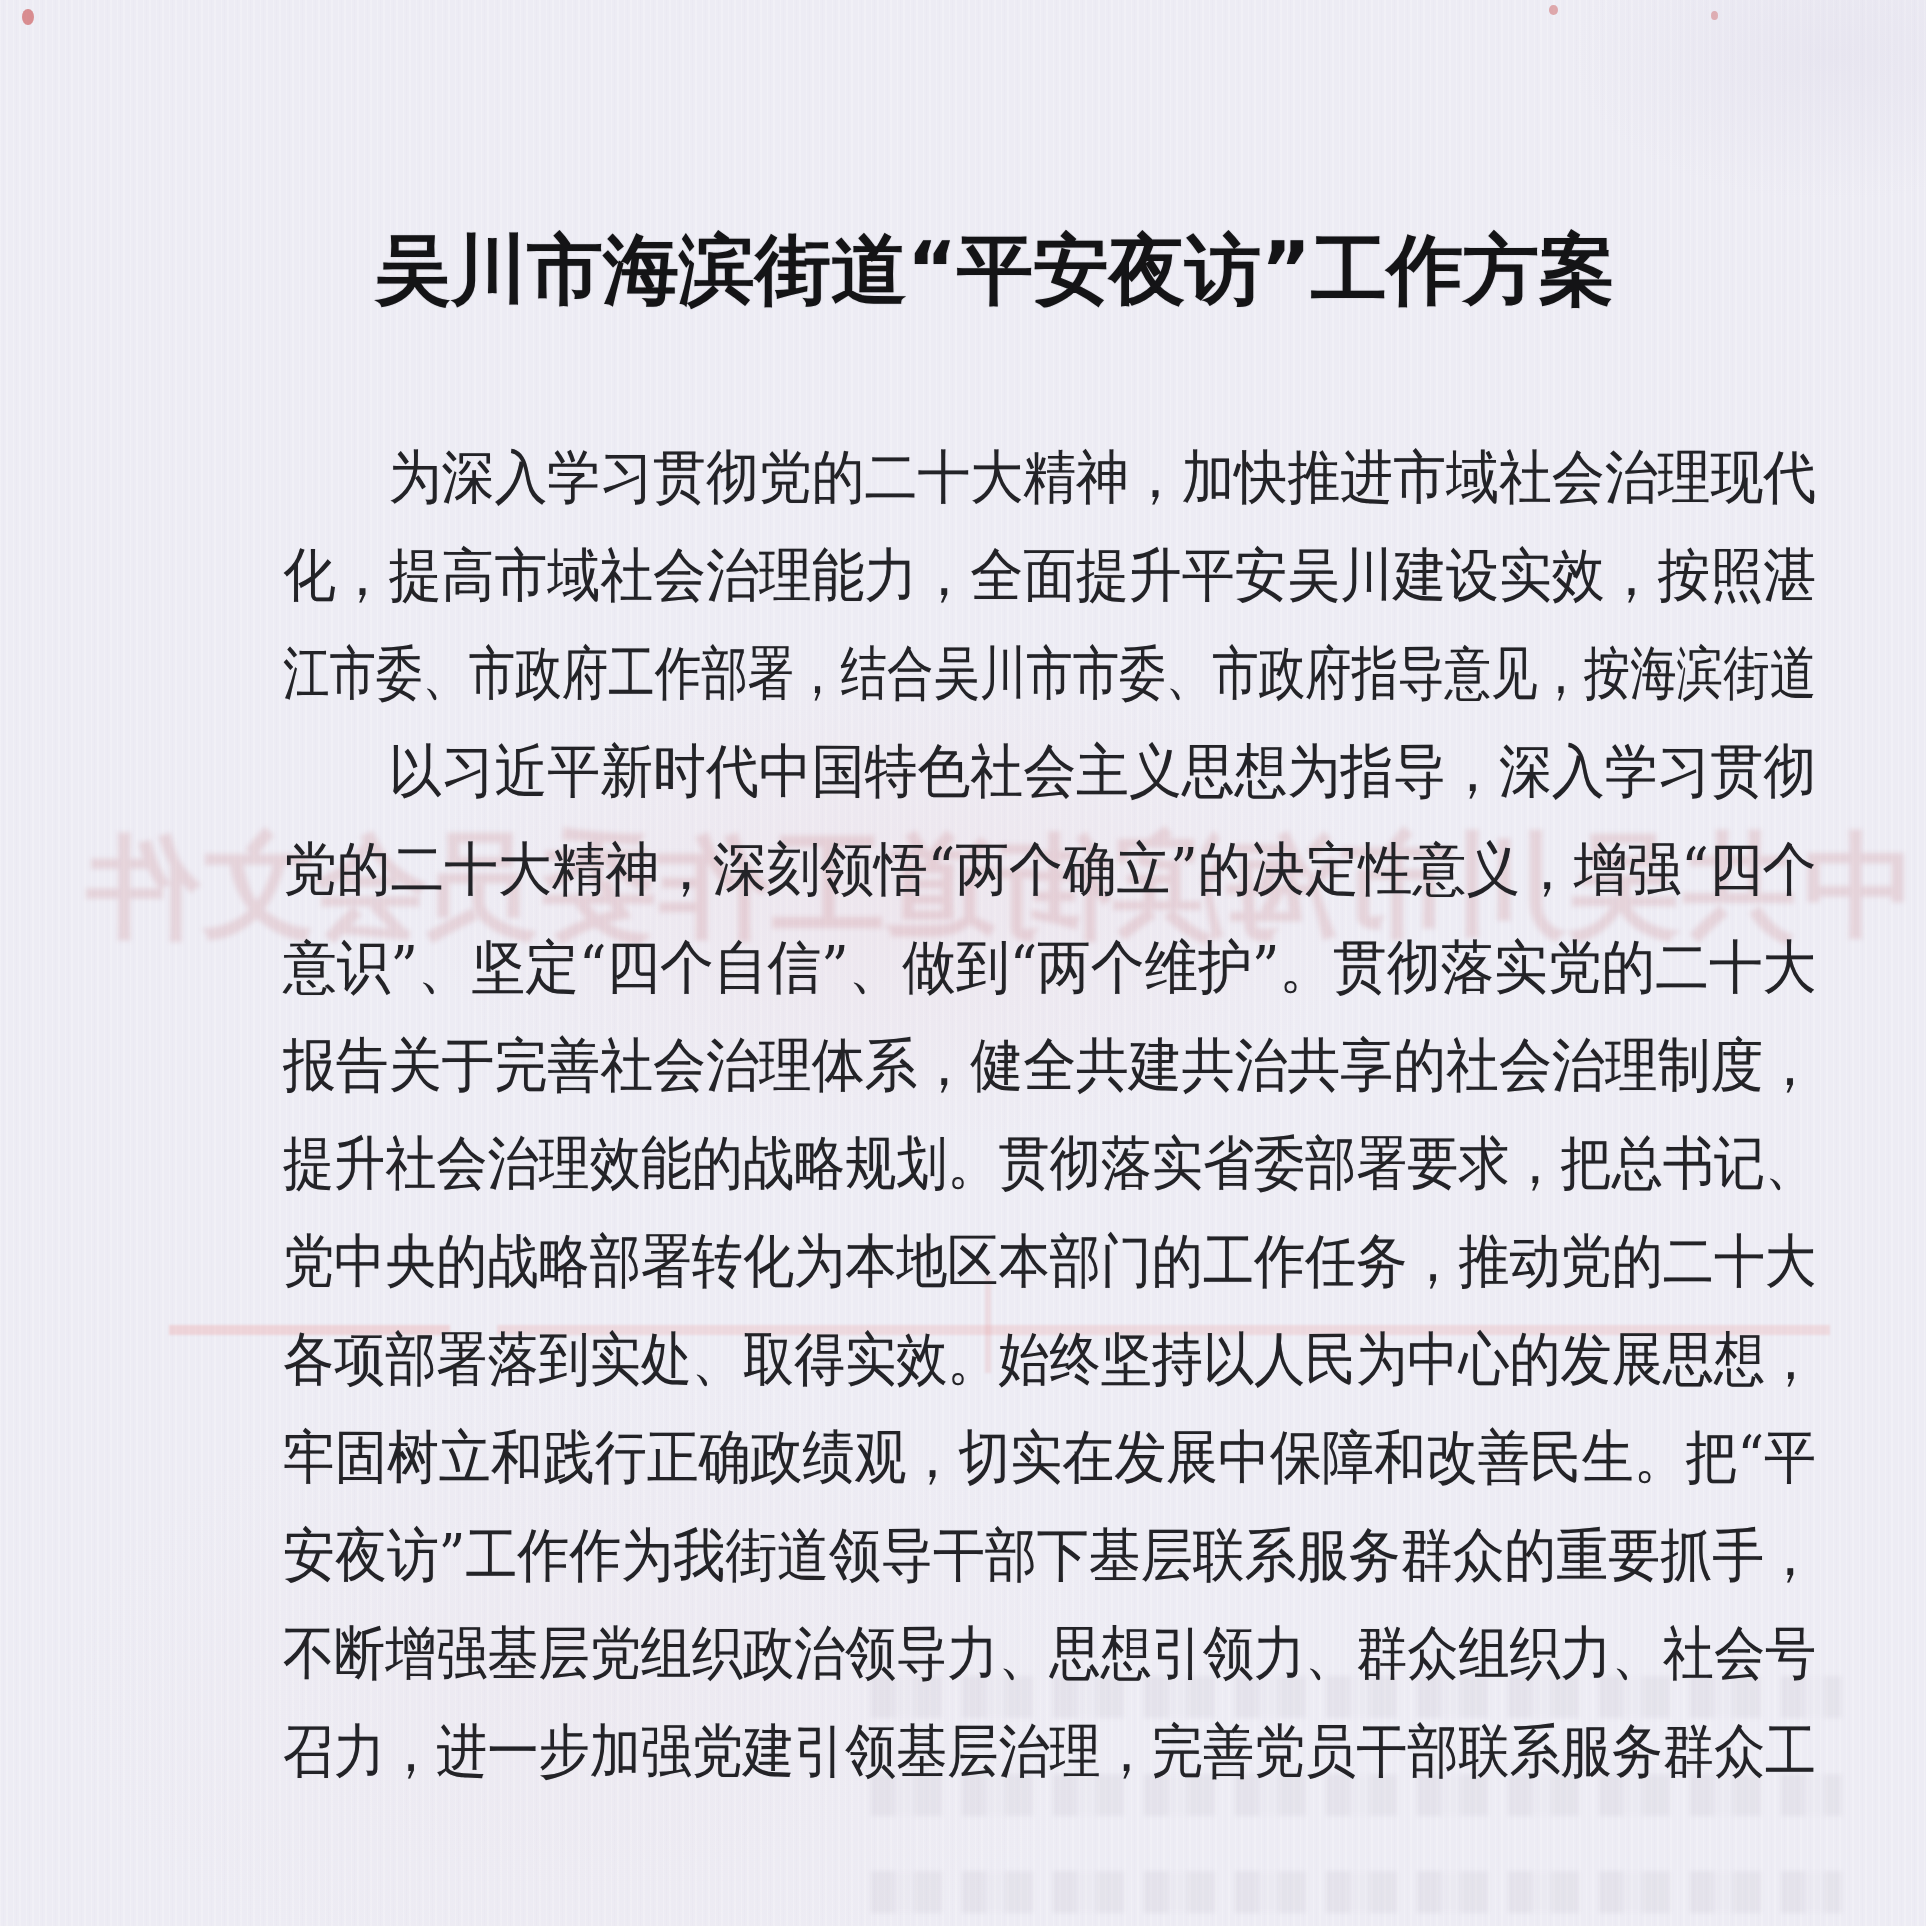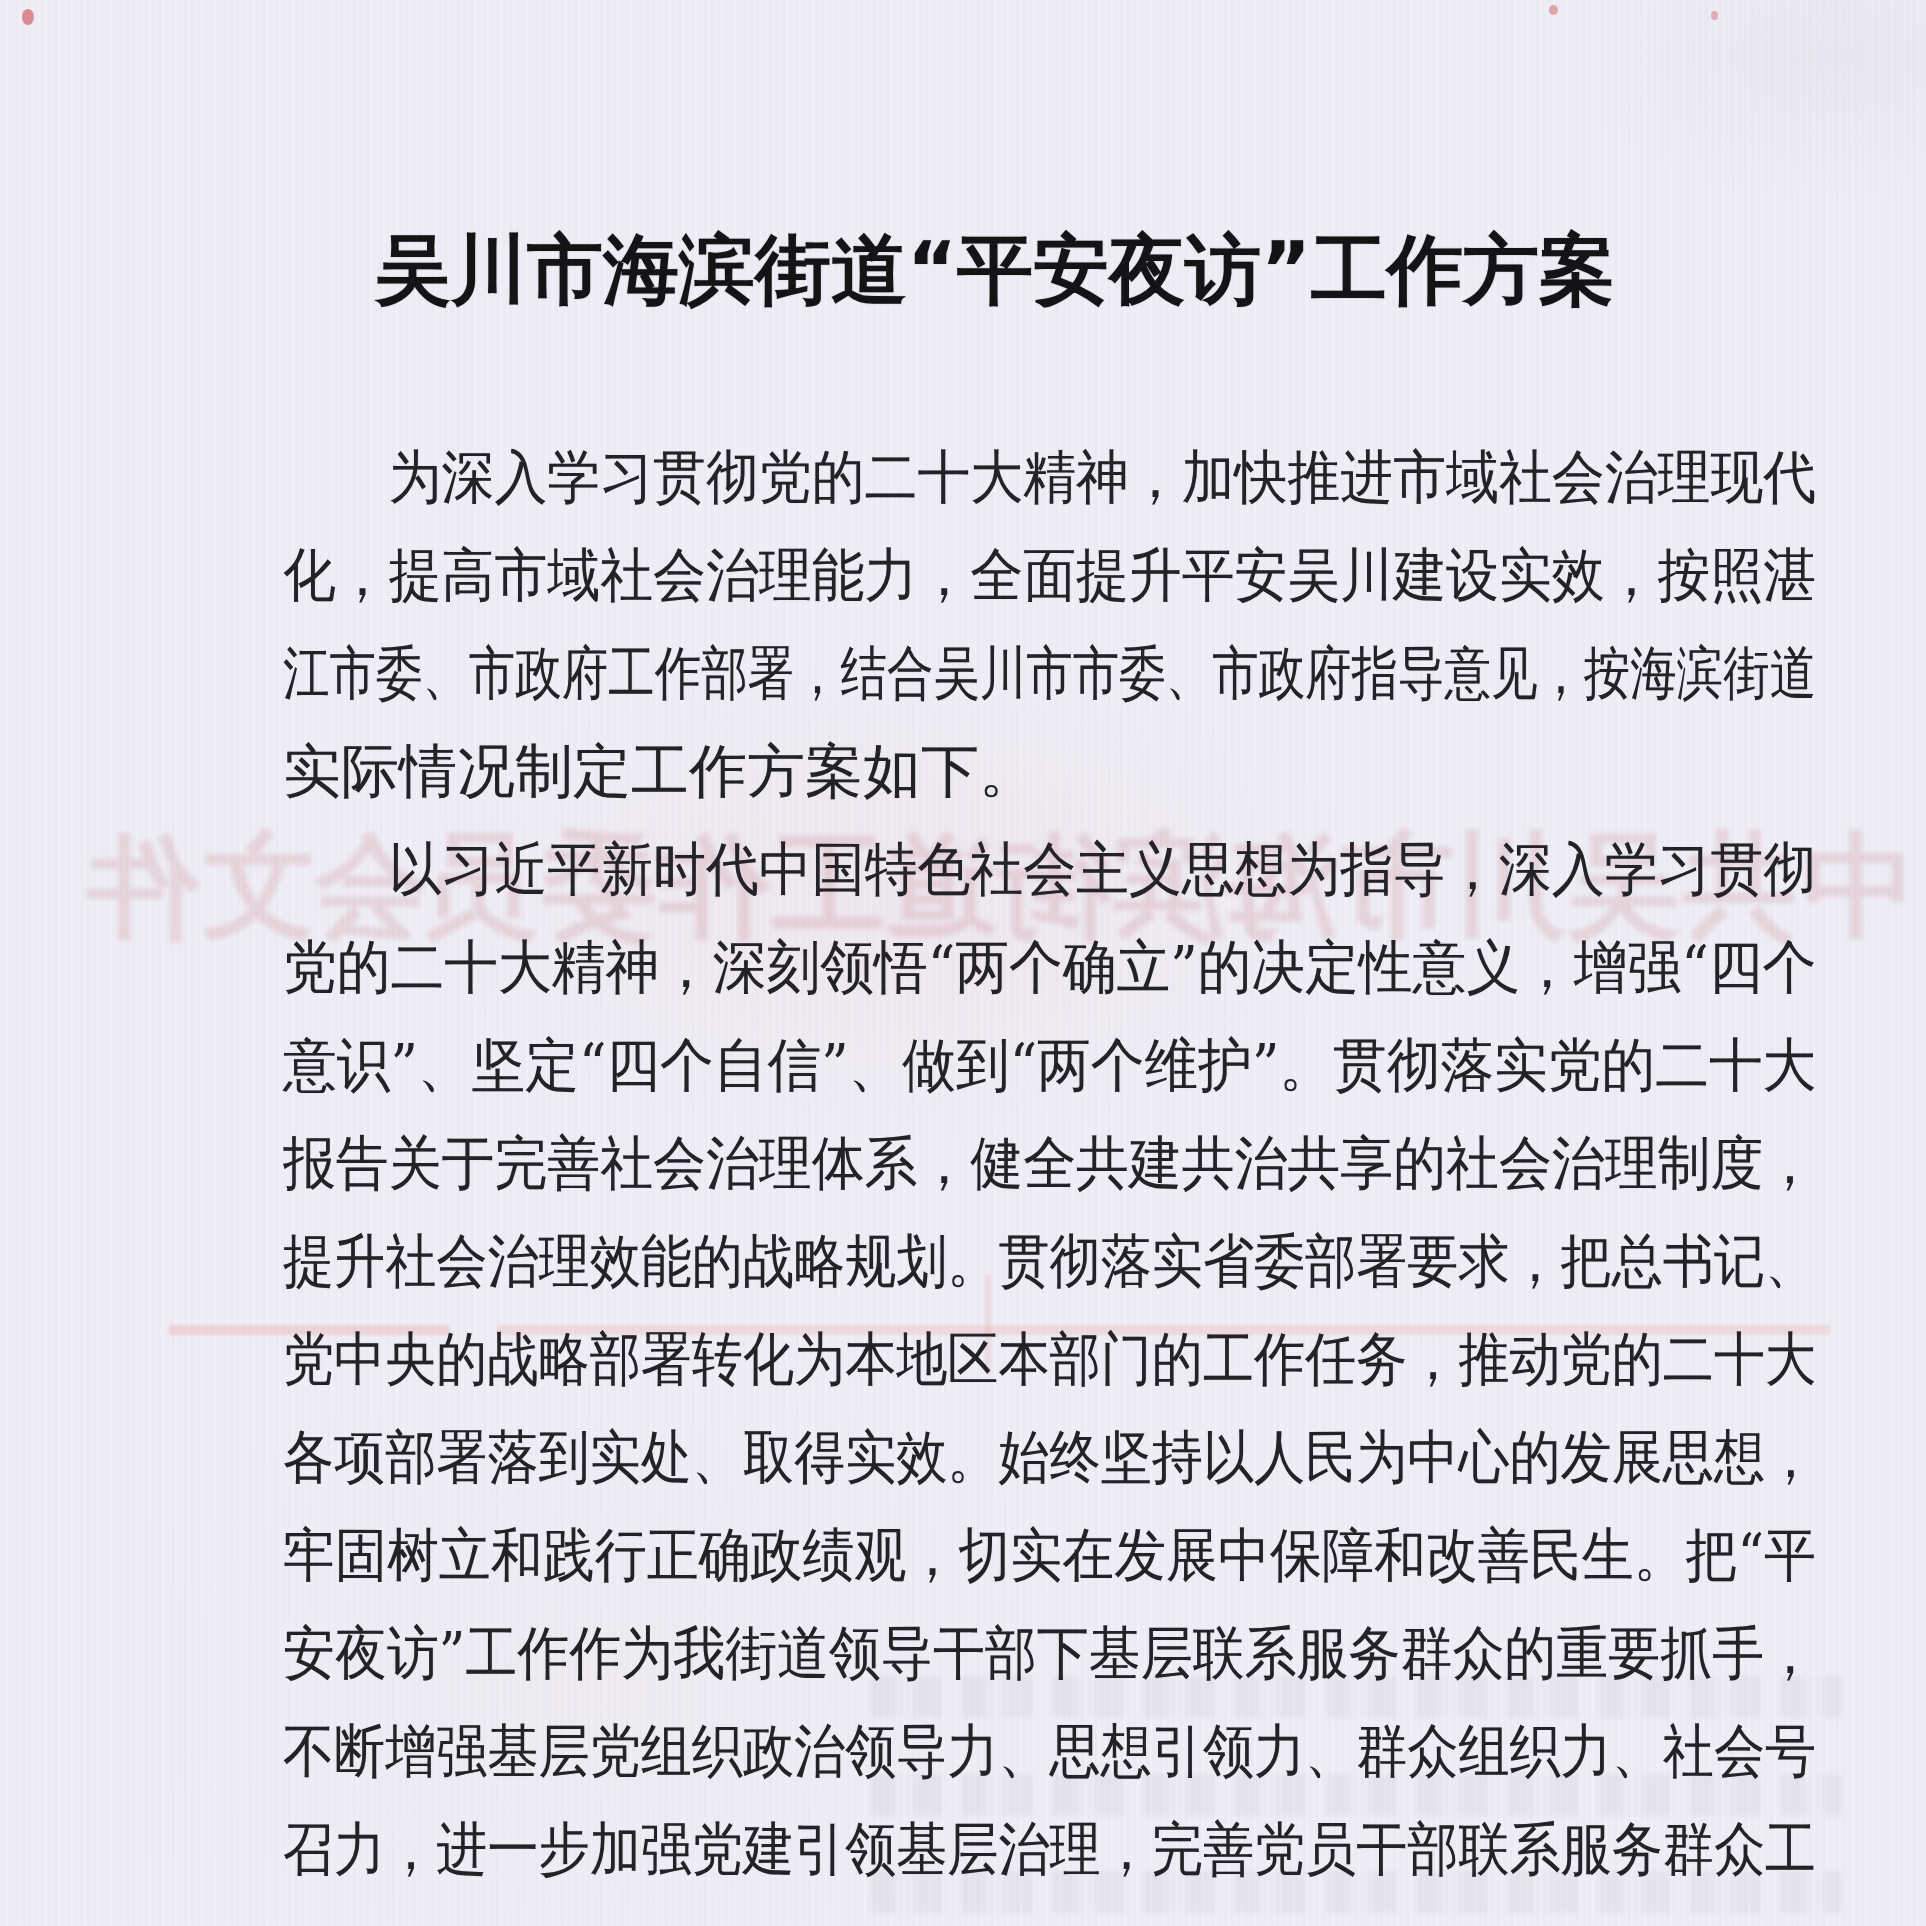--- a/index.html
+++ b/index.html
@@ -99,21 +99,20 @@
 <div class="speck s1"></div>
 <div class="speck s2"></div>
 <div class="speck s3"></div>
 
 <div class="title">吴川市海滨街道“平安夜访”工作方案</div>
 
 <div class="content">
   <div class="line indent" style="transform: scaleX(0.911494); transform-origin: left center; text-align-last: left;">为深入学习贯彻党的二十大精神，加快推进市域社会治理现代</div>
   <div class="line" style="transform: scaleX(0.911494); transform-origin: left center; text-align-last: left;">化，提高市域社会治理能力，全面提升平安吴川建设实效，按照湛</div>
   <div class="line" style="transform: scaleX(0.80101); transform-origin: left center; text-align-last: left;">江市委、市政府工作部署，结合吴川市市委、市政府指导意见，按海滨街道</div>
-  <div class="line last">实际情况制定工作方案如下。</div>
 
 
   <div class="line indent" style="transform: scaleX(0.911494); transform-origin: left center; text-align-last: left;">以习近平新时代中国特色社会主义思想为指导，深入学习贯彻</div>
   <div class="line" style="transform: scaleX(0.926402); transform-origin: left center; text-align-last: left;">党的二十大精神，深刻领悟“两个确立”的决定性意义，增强“四个</div>
   <div class="line" style="transform: scaleX(0.925753); transform-origin: left center; text-align-last: left;">意识”、坚定“四个自信”、做到“两个维护”。贯彻落实党的二十大</div>
   <div class="line" style="transform: scaleX(0.911494); transform-origin: left center; text-align-last: left;">报告关于完善社会治理体系，健全共建共治共享的社会治理制度，</div>
   <div class="line" style="transform: scaleX(0.881111); transform-origin: left center; text-align-last: left;">提升社会治理效能的战略规划。贯彻落实省委部署要求，把总书记、</div>
   <div class="line" style="transform: scaleX(0.881111); transform-origin: left center; text-align-last: left;">党中央的战略部署转化为本地区本部门的工作任务，推动党的二十大</div>
   <div class="line" style="transform: scaleX(0.881111); transform-origin: left center; text-align-last: left;">各项部署落到实处、取得实效。始终坚持以人民为中心的发展思想，</div>
   <div class="line" style="transform: scaleX(0.89564); transform-origin: left center; text-align-last: left;">牢固树立和践行正确政绩观，切实在发展中保障和改善民生。把“平</div>

